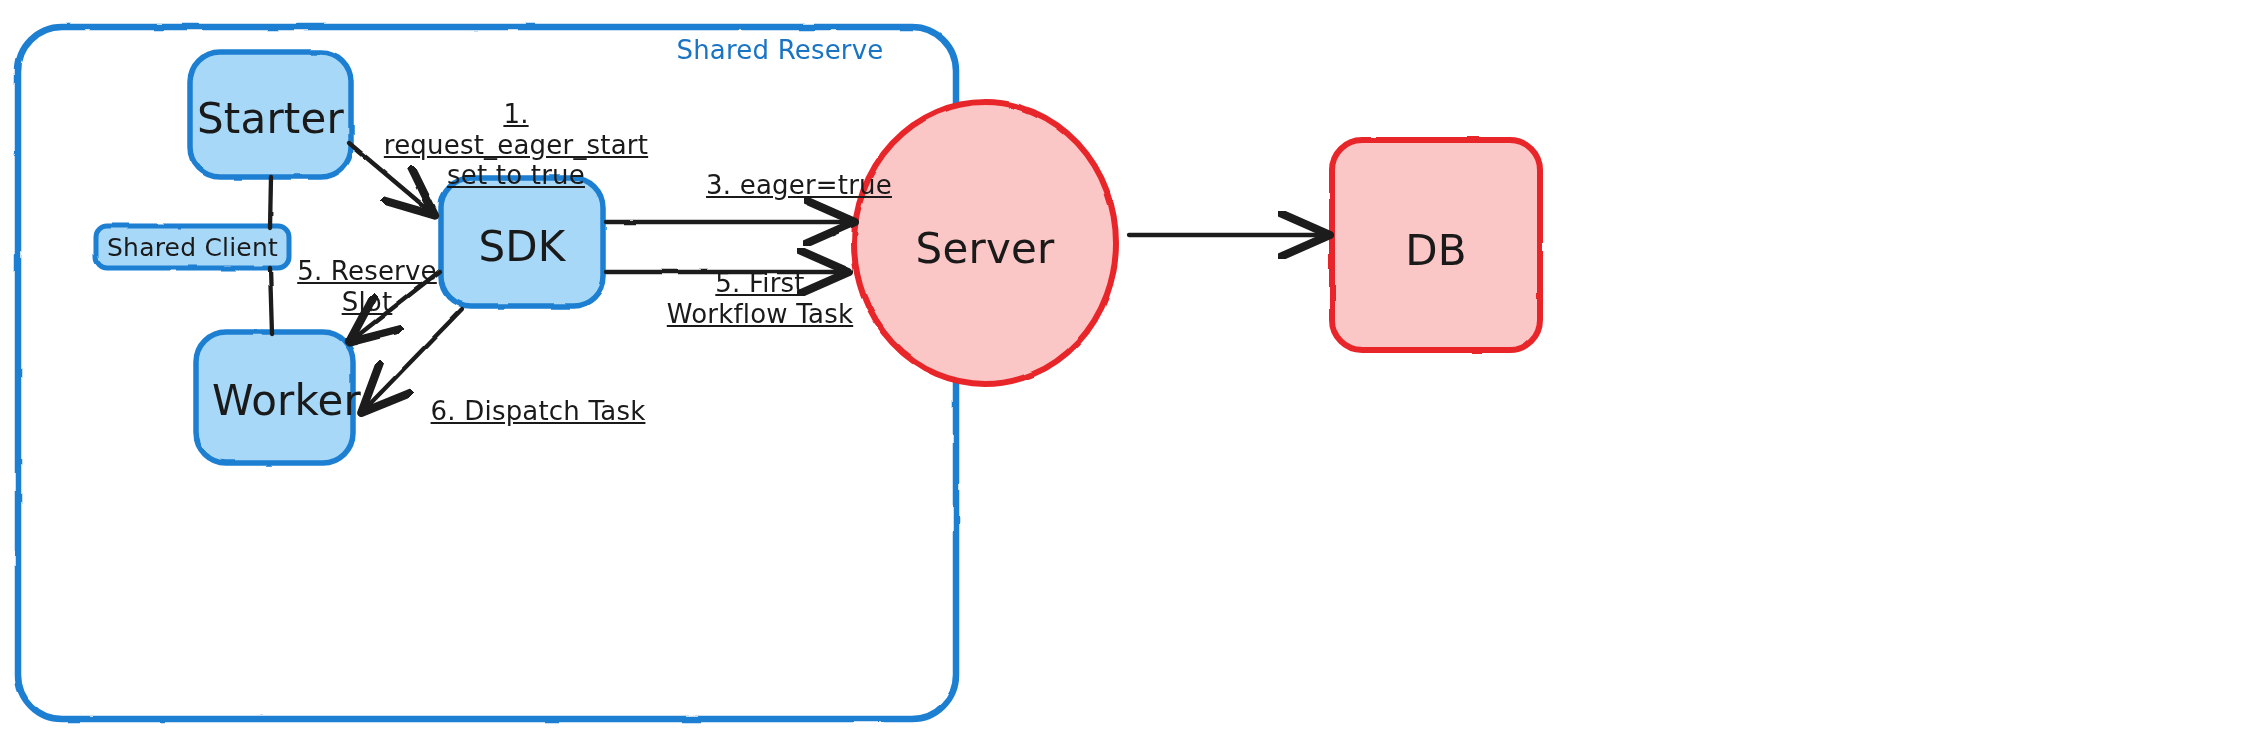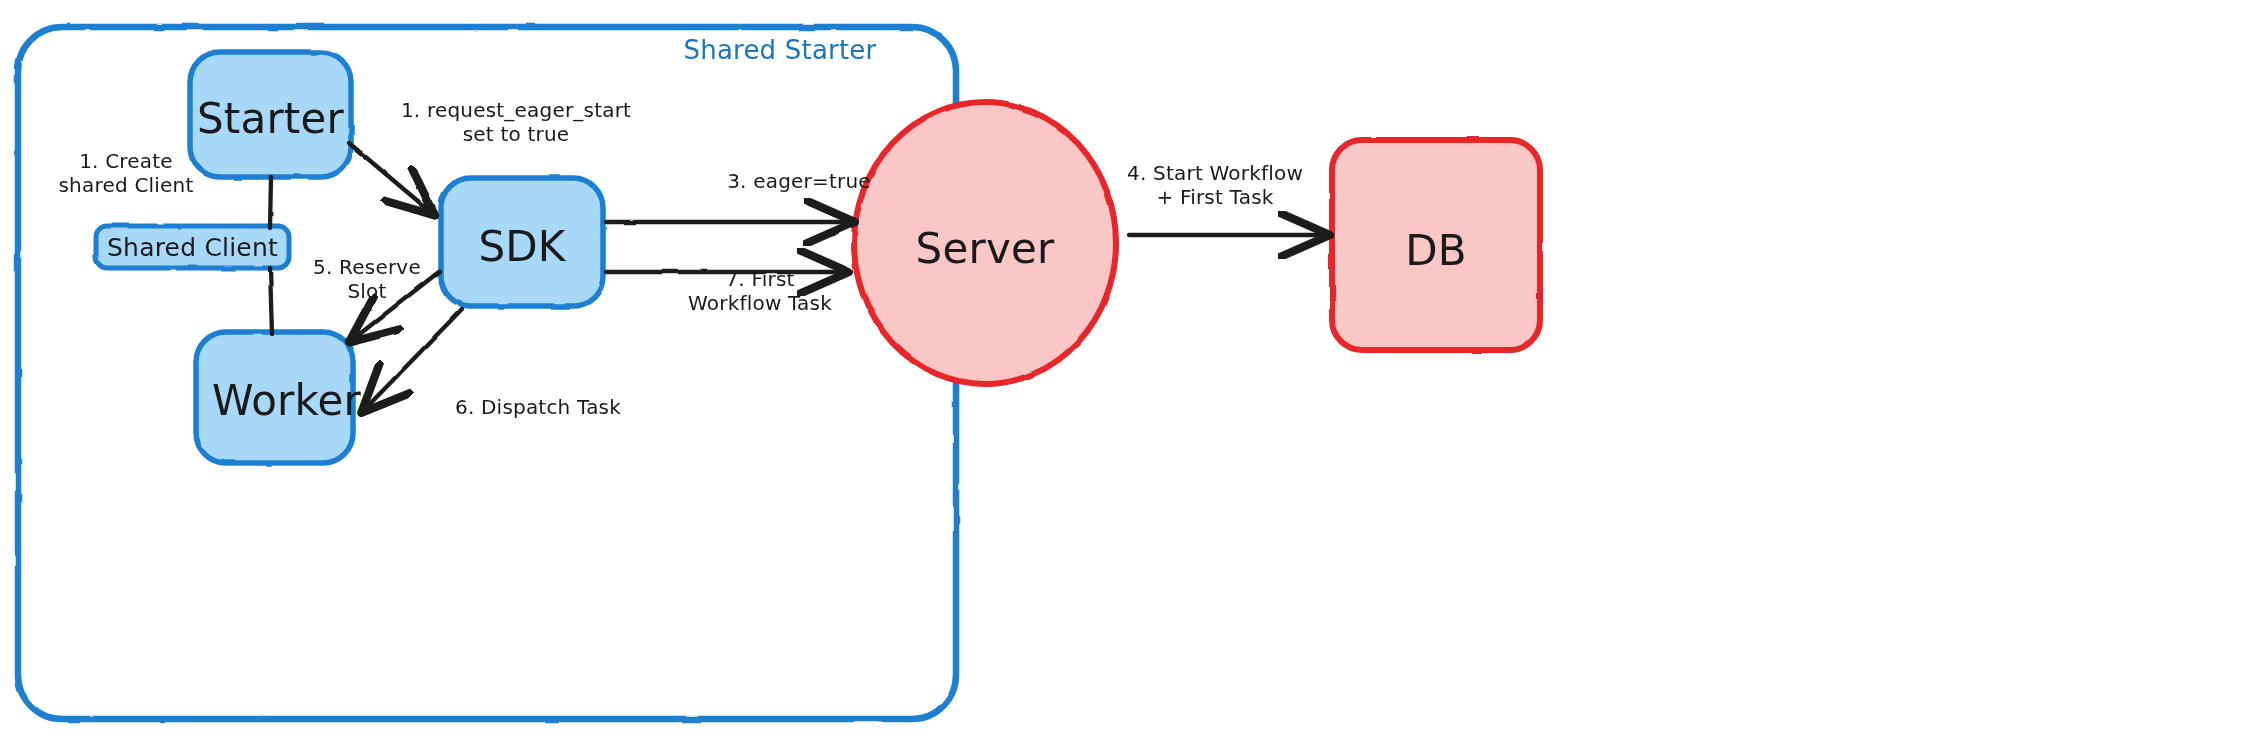--- a/index.html
+++ b/index.html
@@ -37,21 +37,22 @@
     letter-spacing: 0.2px;
   }
   .node-label {
     font-size: 42px;
     font-weight: 400;
   }
   .node-label.small {
     font-size: 25px;
   }
   .edge-label {
-    font-size: 20px;
+    font-size: 26px;
+    text-decoration: underline;
   }
   .group-label {
     font-size: 26px;
     color: #1a74c4;
   }
   .hit {
     position: absolute;
   }
 </style>
 </head>
@@ -111,49 +112,45 @@
       <path d="M 462,309 L 364,410" marker-end="url(#arrowhead)"></path>
 
       <path d="M 606,222 L 851,222" marker-end="url(#arrowhead)"></path>
 
       <path d="M 606,272 L 845,272" marker-end="url(#arrowhead)"></path>
 
       <path d="M 1129,235 L 1326,235" marker-end="url(#arrowhead)"></path>
     </g>
   </svg>
 
-  <div class="group-label" style="left:660px; top:35px; width:240px;">Shared Starter</div>
+  <div class="group-label" style="left:660px; top:35px; width:240px;">Shared Reserve</div>
 
   <div class="node-label" style="left:190px; top:94px; width:161px;">Starter</div>
 
   <div class="node-label small" style="left:96px; top:233px; width:193px;">Shared Client</div>
 
   <div class="node-label" style="left:208px; top:376px; width:157px;">Worker</div>
 
   <div class="node-label" style="left:441px; top:222px; width:162px;">SDK</div>
 
   <div class="node-label" style="left:1332px; top:226px; width:208px;">DB</div>
 
   <div class="node-label" style="left:885px; top:224px; width:200px;">Server</div>
 
   <div class="edge-label" style="left:372px; top:99px; width:288px;">1. request_eager_start
 set to true</div>
 
-  <div class="edge-label" style="left:21px; top:150px; width:210px;">1. Create
-shared Client</div>
 
   <div class="edge-label" style="left:292px; top:256px; width:150px;">5. Reserve
 Slot</div>
 
   <div class="edge-label" style="left:699px; top:170px; width:200px;">3. eager=true</div>
 
-  <div class="edge-label" style="left:1100px; top:162px; width:230px;">4. Start Workflow
-+ First Task</div>
 
-  <div class="edge-label" style="left:650px; top:268px; width:220px;">7. First
+  <div class="edge-label" style="left:650px; top:268px; width:220px;">5. First
 Workflow Task</div>
 
   <div class="edge-label" style="left:425px; top:368px; width:226px;margin-top:28px;">6. Dispatch Task</div>
 
   <div class="hit" style="left:190px; top:52px; width:161px; height:125px;"></div>
   <div class="hit" style="left:96px; top:226px; width:193px; height:42px;"></div>
   <div class="hit" style="left:196px; top:332px; width:157px; height:131px;"></div>
   <div class="hit" style="left:441px; top:178px; width:162px; height:128px;"></div>
   <div class="hit" style="left:854px; top:102px; width:262px; height:282px; border-radius:50%;"></div>
   <div class="hit" style="left:1332px; top:140px; width:208px; height:210px;"></div>

